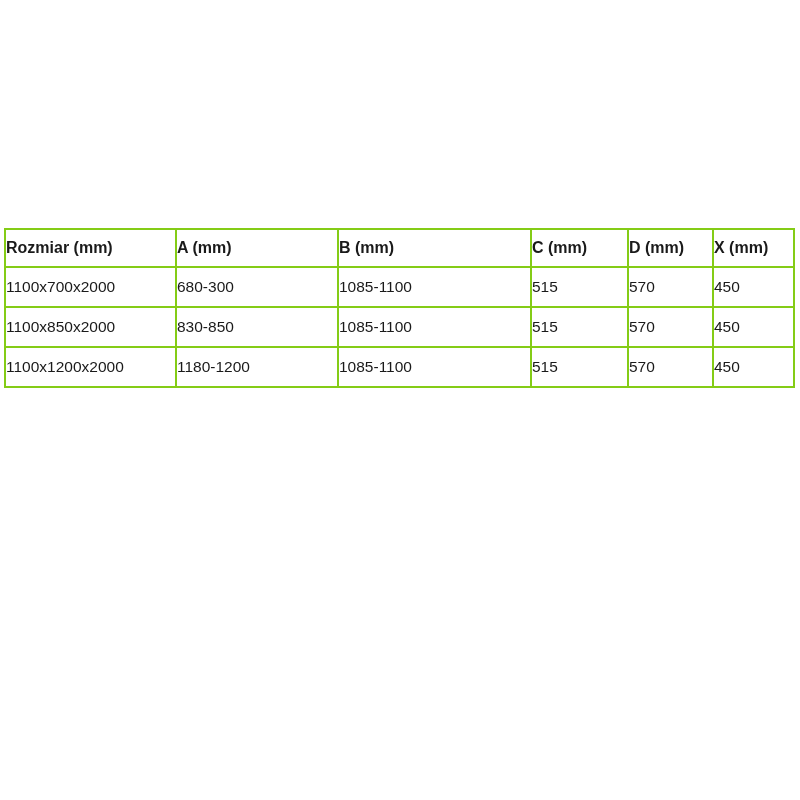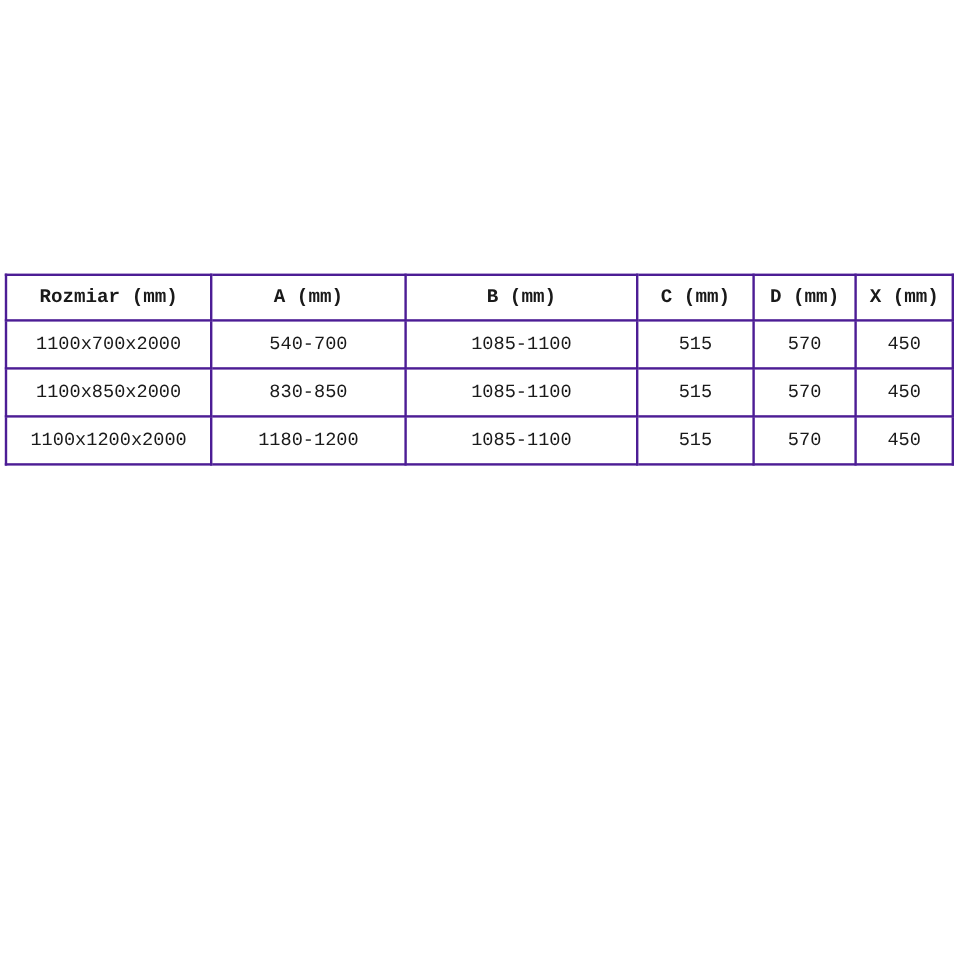--- a/index.html
+++ b/index.html
@@ -20,28 +20,27 @@
     left: 4px;
     top: 228px;
     width: 789px;
     border-collapse: collapse;
     table-layout: fixed;
     color: #1a1a1a;
     background: #ffffff;
   }
   table.spec-table th,
   table.spec-table td {
-    border: 2px solid #4c1d95;
-    text-align: center;
+    border: 2px solid #84cc16;
+    text-align: left;
     vertical-align: middle;
     padding: 0;
     background: #ffffff;
     overflow: hidden;
     white-space: nowrap;
-    font-family: Liberation Mono, monospace;
   }
   table.spec-table thead th {
     height: 36px;
     font-size: 16px;
     font-weight: bold;
   }
   table.spec-table tbody td {
     height: 38px;
     font-size: 15.5px;
     font-weight: normal;
@@ -67,21 +66,21 @@
         <th>A (mm)</th>
         <th>B (mm)</th>
         <th>C (mm)</th>
         <th>D (mm)</th>
         <th>X (mm)</th>
       </tr>
     </thead>
     <tbody>
       <tr>
         <td>1100x700x2000</td>
-        <td>540-700</td>
+        <td>680-300</td>
         <td>1085-1100</td>
         <td>515</td>
         <td>570</td>
         <td>450</td>
       </tr>
       <tr>
         <td>1100x850x2000</td>
         <td>830-850</td>
         <td>1085-1100</td>
         <td>515</td>

